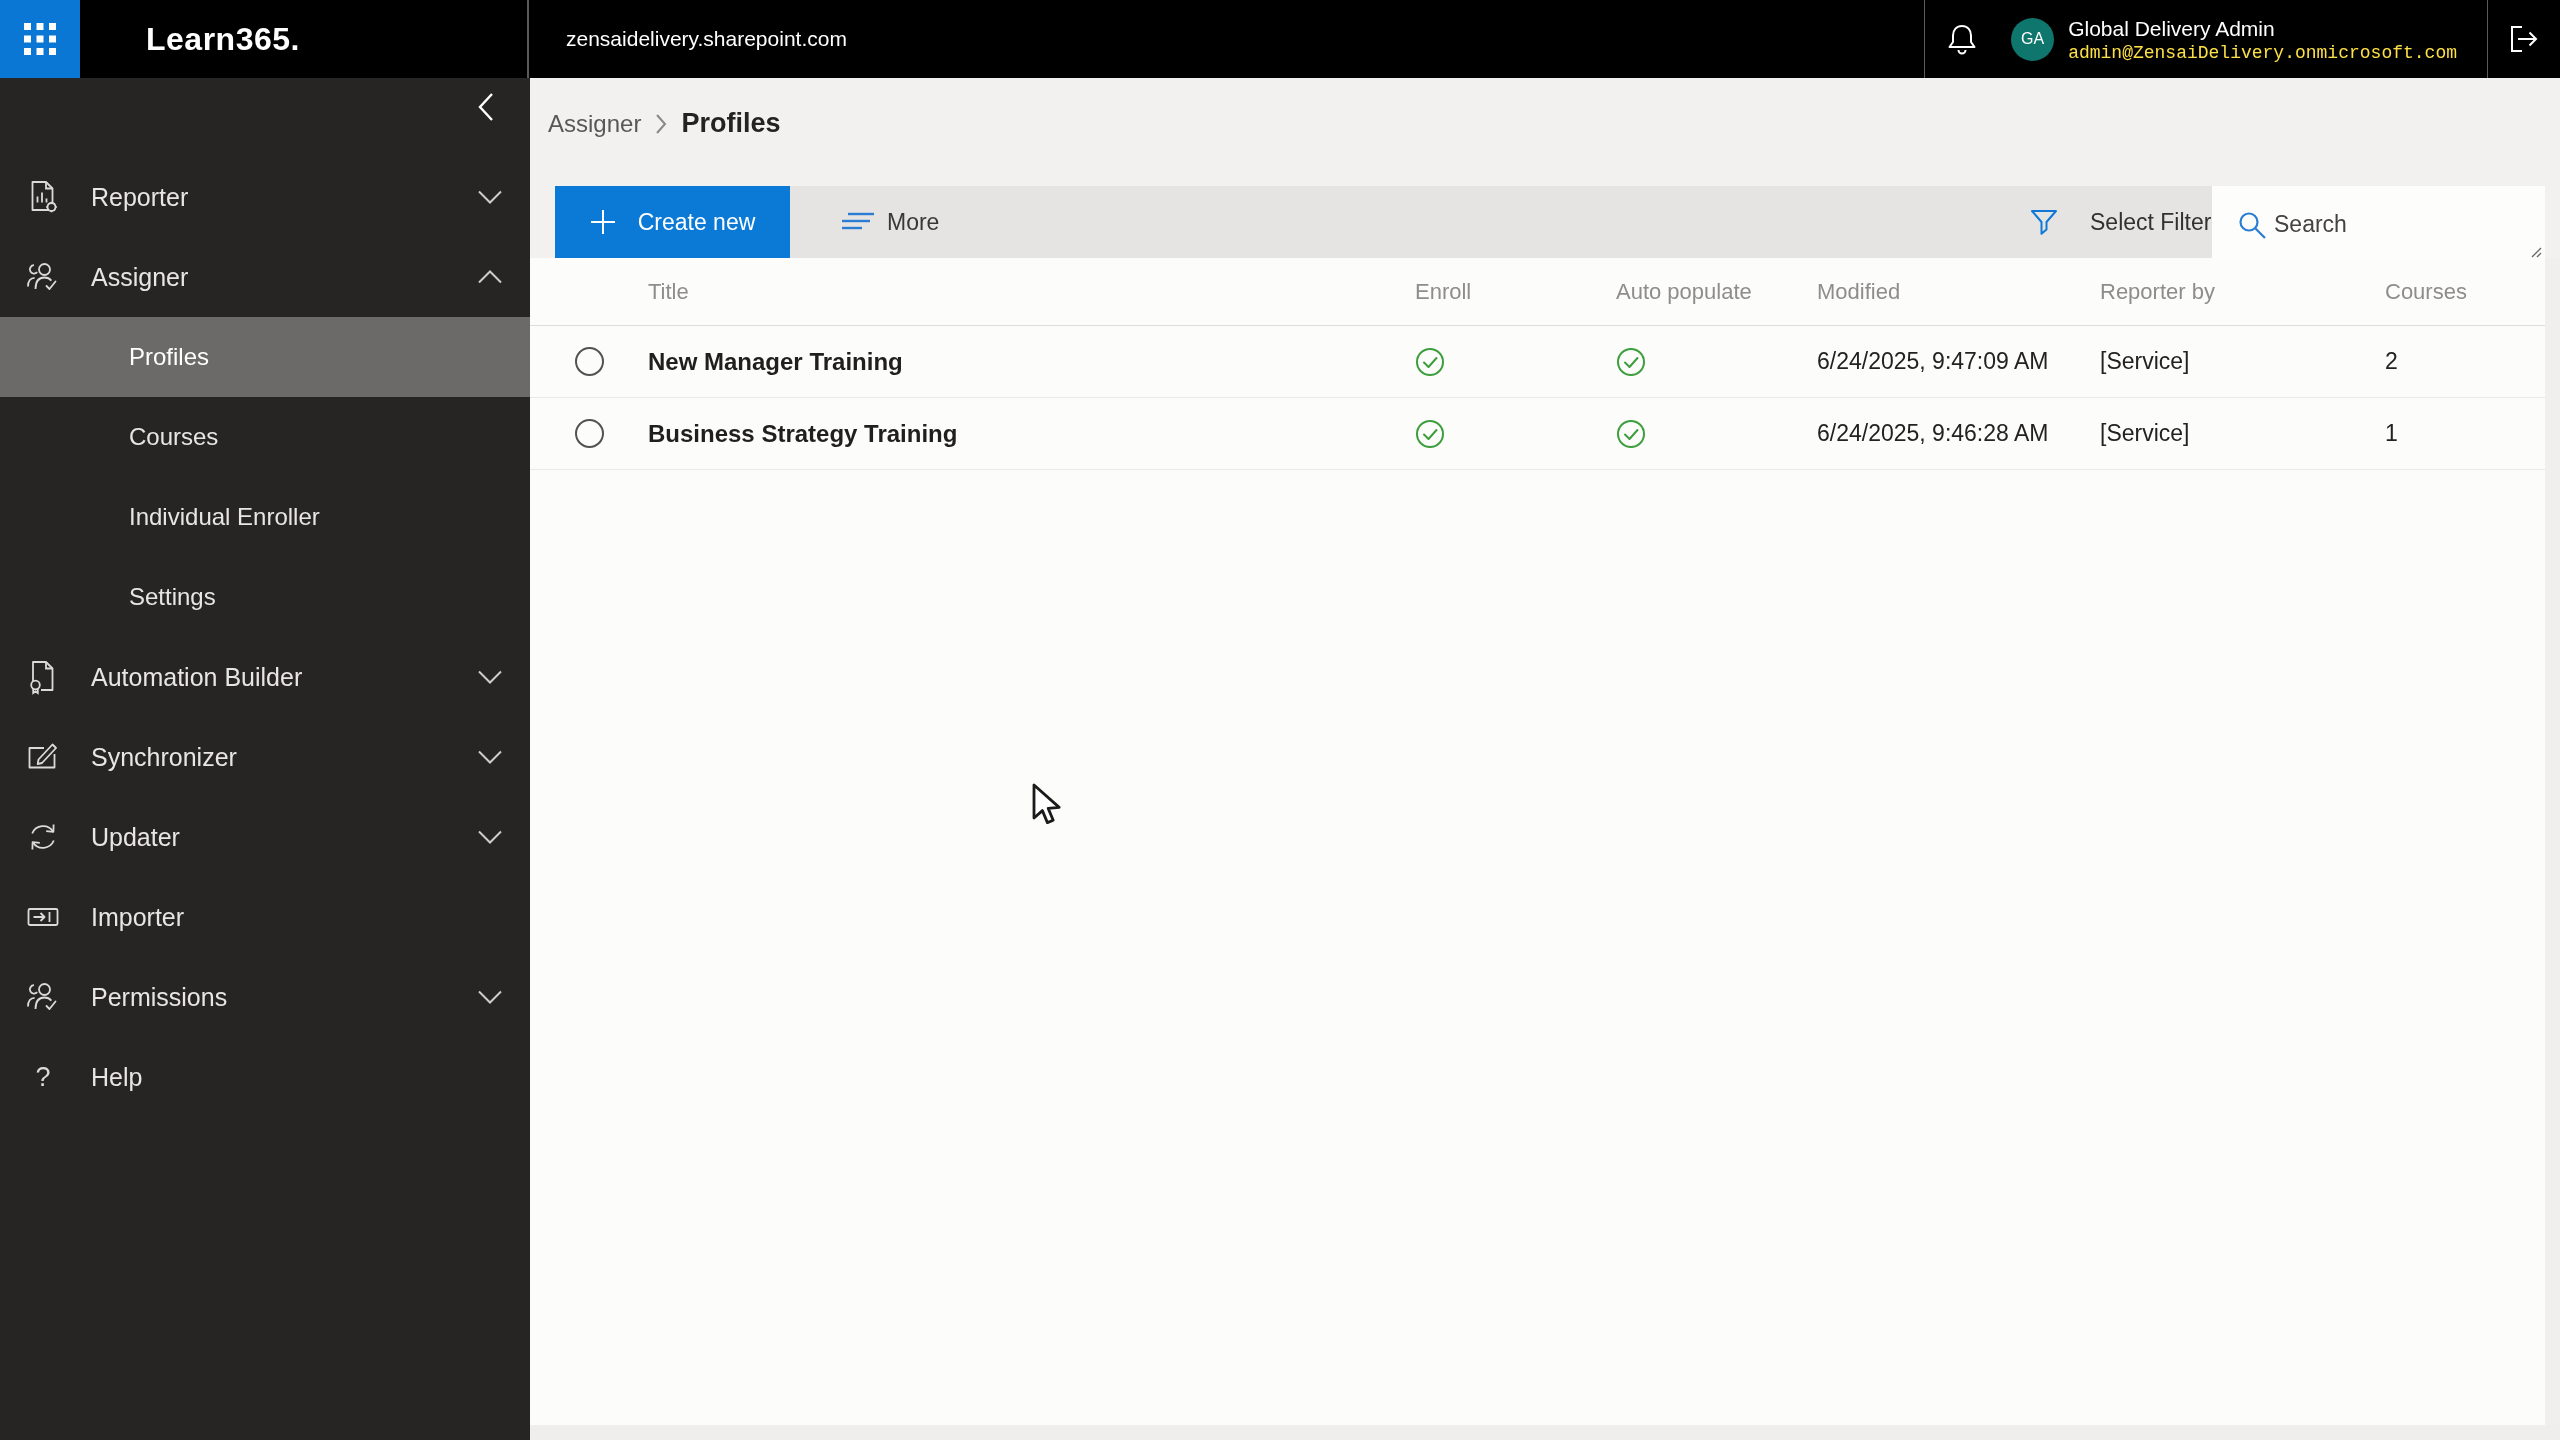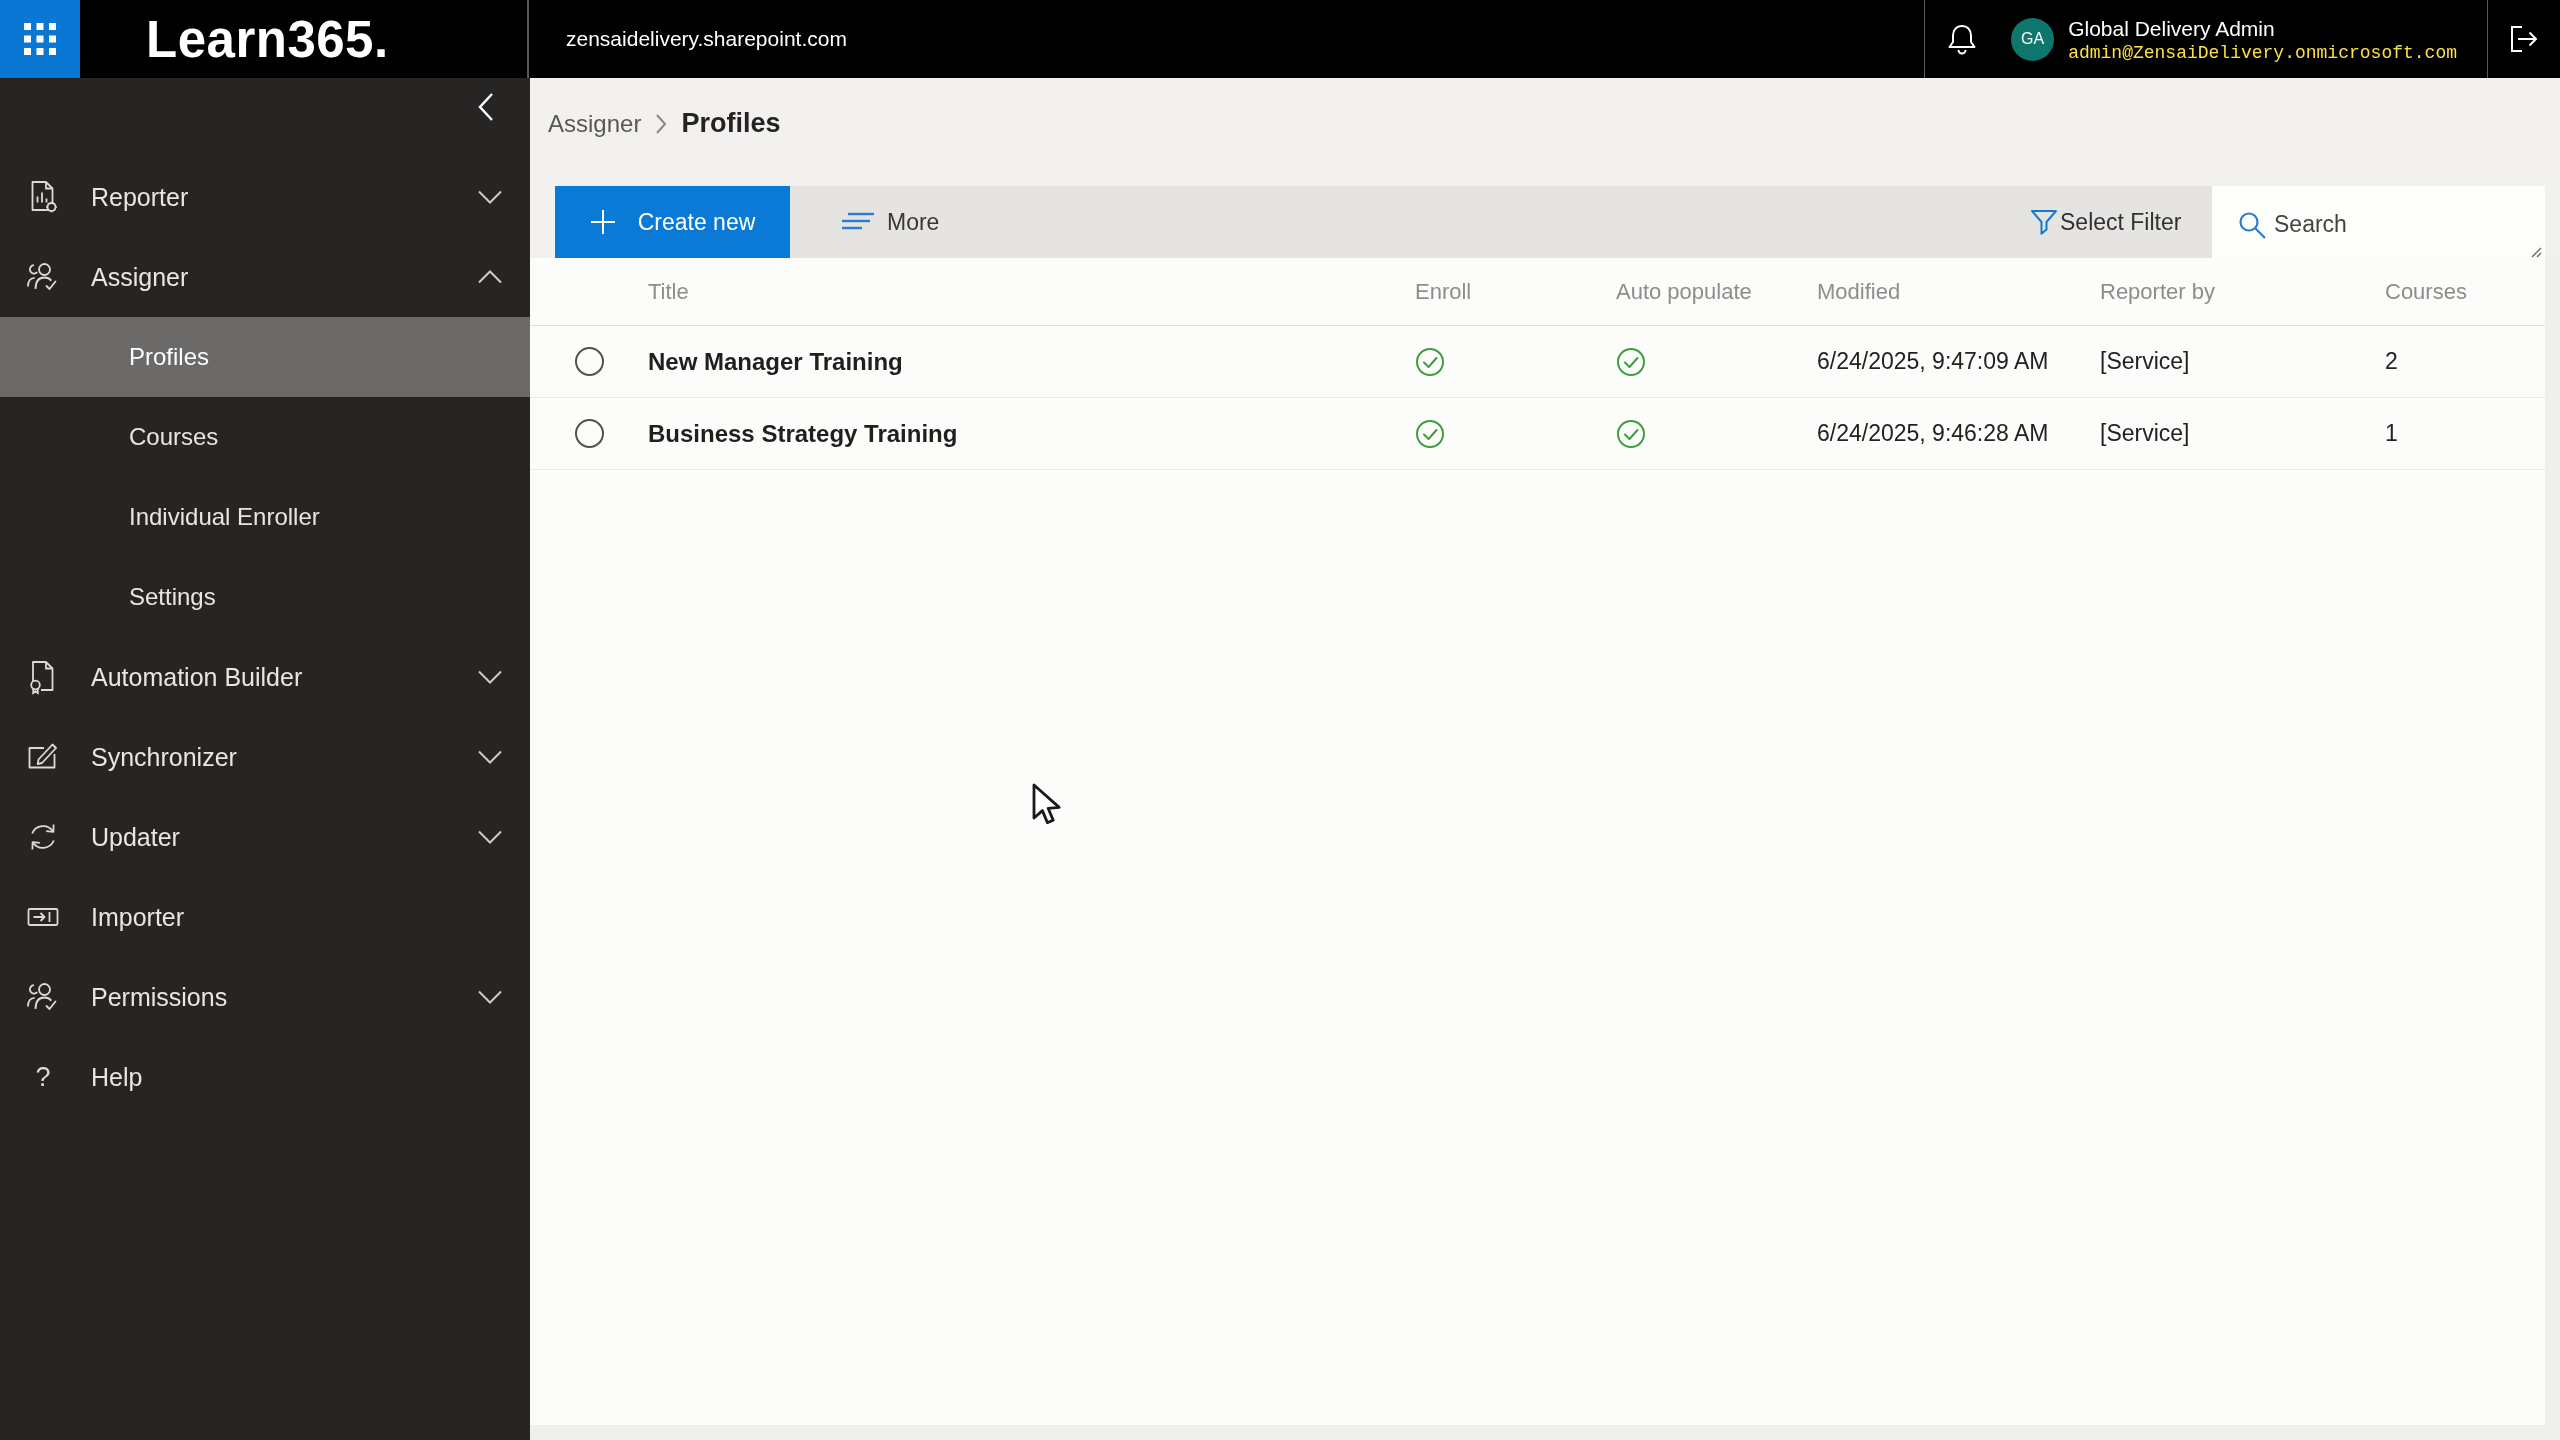--- a/index.html
+++ b/index.html
@@ -2,21 +2,21 @@
 <html><head>
 <meta charset="utf-8">
 <style>
   * { margin:0; padding:0; box-sizing:border-box; }
   html,body { width:2560px; height:1440px; overflow:hidden; background:#f2f1ef; }
   .screen { position:relative; width:2560px; height:1440px; font-family:"Liberation Sans", sans-serif; color:#323130; }
 
   
   .topbar { position:absolute; left:0; top:0; width:2560px; height:78px; background:#000; color:#fff; display:flex; align-items:stretch; z-index:30; }
   .waffle { width:80px; height:78px; background:#0a77d4; display:flex; align-items:center; justify-content:center; cursor:pointer; }
-  .logo { width:447px; display:flex; align-items:center; padding-left:66px; font-size:51px; font-weight:700; letter-spacing:.5px; }
+  .logo { width:447px; display:flex; align-items:center; padding-left:66px; font-size:32px; font-weight:700; letter-spacing:.5px; }
   .vsep { width:1px; background:#5a5a5a; }
   .module { width:200px; display:flex; flex-direction:column; justify-content:center; padding-left:28px; font-size:23px; line-height:30px; font-weight:400; }
   .site-url { flex:1; display:flex; align-items:center; padding-left:37px; font-size:21px; }
   .tb-right { display:flex; align-items:stretch; }
   .bell-btn { display:flex; align-items:center; padding:0 21px; cursor:pointer; }
   .avatar { width:43px; height:43px; border-radius:50%; background:#0f766e; color:#fff; display:flex; align-items:center; justify-content:center; font-size:16px; font-weight:400; align-self:center; margin-left:12px; }
   .user-text { display:flex; flex-direction:column; justify-content:center; margin-left:14px; margin-right:30px; }
   .user-name { font-size:21px; line-height:27px; }
   .user-email { font-size:18px; line-height:22px; color:#fde047;font-family:Liberation Mono, monospace; }
   .signout-btn { width:72px; display:flex; align-items:center; justify-content:center; cursor:pointer; }
@@ -36,21 +36,21 @@
 
   
   .content { position:absolute; left:530px; top:78px; right:0; bottom:0; background:#f2f1ef; }
   .breadcrumb { position:absolute; left:18px; top:30px; display:flex; align-items:center; gap:14px; }
   .bc-parent { font-size:24px; color:#5a5856; cursor:pointer; }
   .bc-current { font-size:27px; font-weight:700; color:#242322; }
 
   .toolbar { position:absolute; left:0; top:108px; width:1682px; height:72px; background:#e5e4e2; display:flex; align-items:stretch;margin-left:25px; }
   .create-btn { width:235px; background:#0b7ad6; color:#fff; display:flex; align-items:center; justify-content:center; gap:22px; font-size:23px; cursor:pointer; }
   .more-btn { margin-left:50px; display:flex; align-items:center; gap:11px; font-size:23px; color:#3a3836; cursor:pointer; }
-  .select-filter { position:absolute; left:1475px; top:0; height:100%; display:flex; align-items:center; gap:2px; font-size:23px; color:#323130; cursor:pointer; }
+  .select-filter { position:absolute; left:1475px; top:0; height:100%; display:flex; align-items:center; gap:32px; font-size:23px; color:#323130; cursor:pointer; }
 
   .search-box { position:absolute; left:1682px; top:108px; width:333px; height:78px; background:#fdfdfc; border-bottom:2px solid #5b5855; }
   .search-box input { width:100%; height:100%; border:none; outline:none; background:transparent; padding-left:62px; font-size:23px; font-family:"Liberation Sans", sans-serif; color:#323130; }
   .search-box input::placeholder { color:#454341; opacity:1; }
   .search-glass { position:absolute; left:25px; top:24px; pointer-events:none; }
   .grip { position:absolute; right:2px; bottom:3px; }
 
   .table-area { position:absolute; left:0; top:180px; width:2015px; bottom:15px; background:#fcfcfb; }
   .trow { display:grid; grid-template-columns:118px 767px 201px 201px 283px 285px 1fr; align-items:center; }
   .thead { height:68px; border-bottom:1px solid #dfddda; color:#8f8d8b; font-size:22px; }

